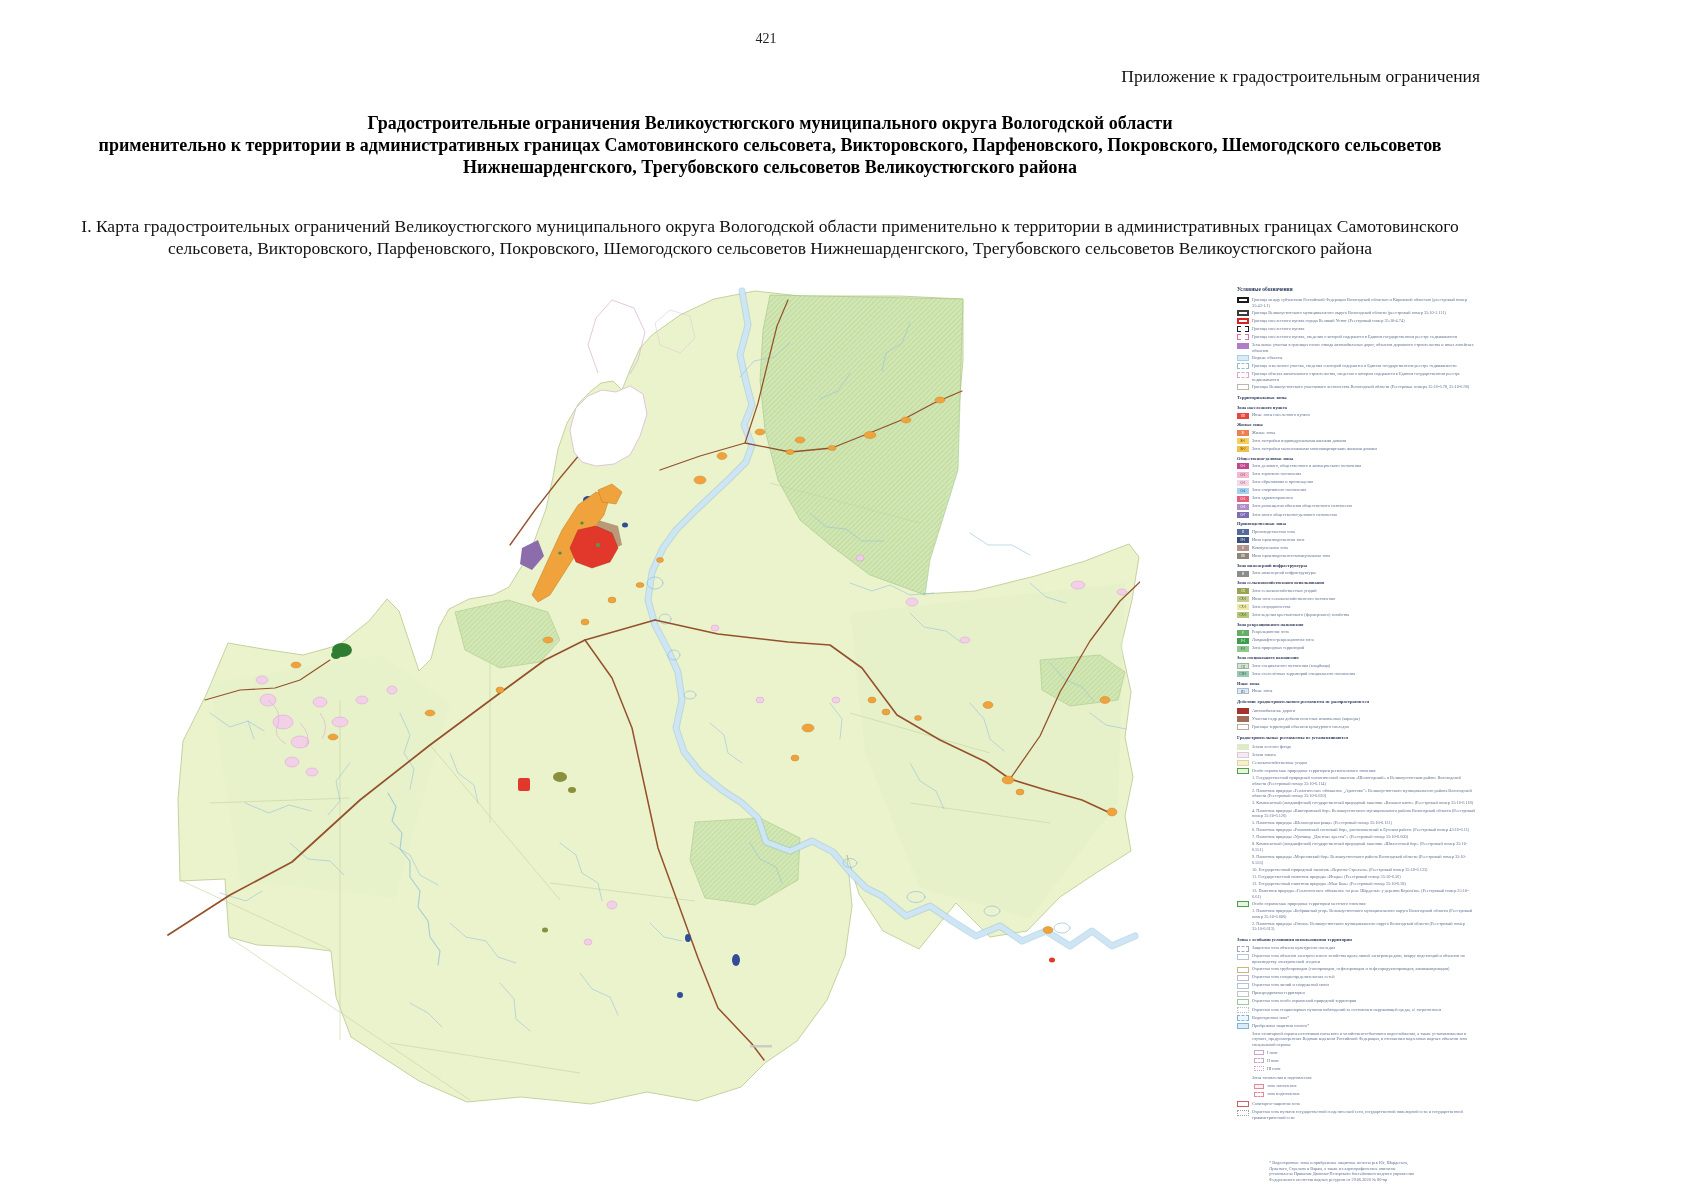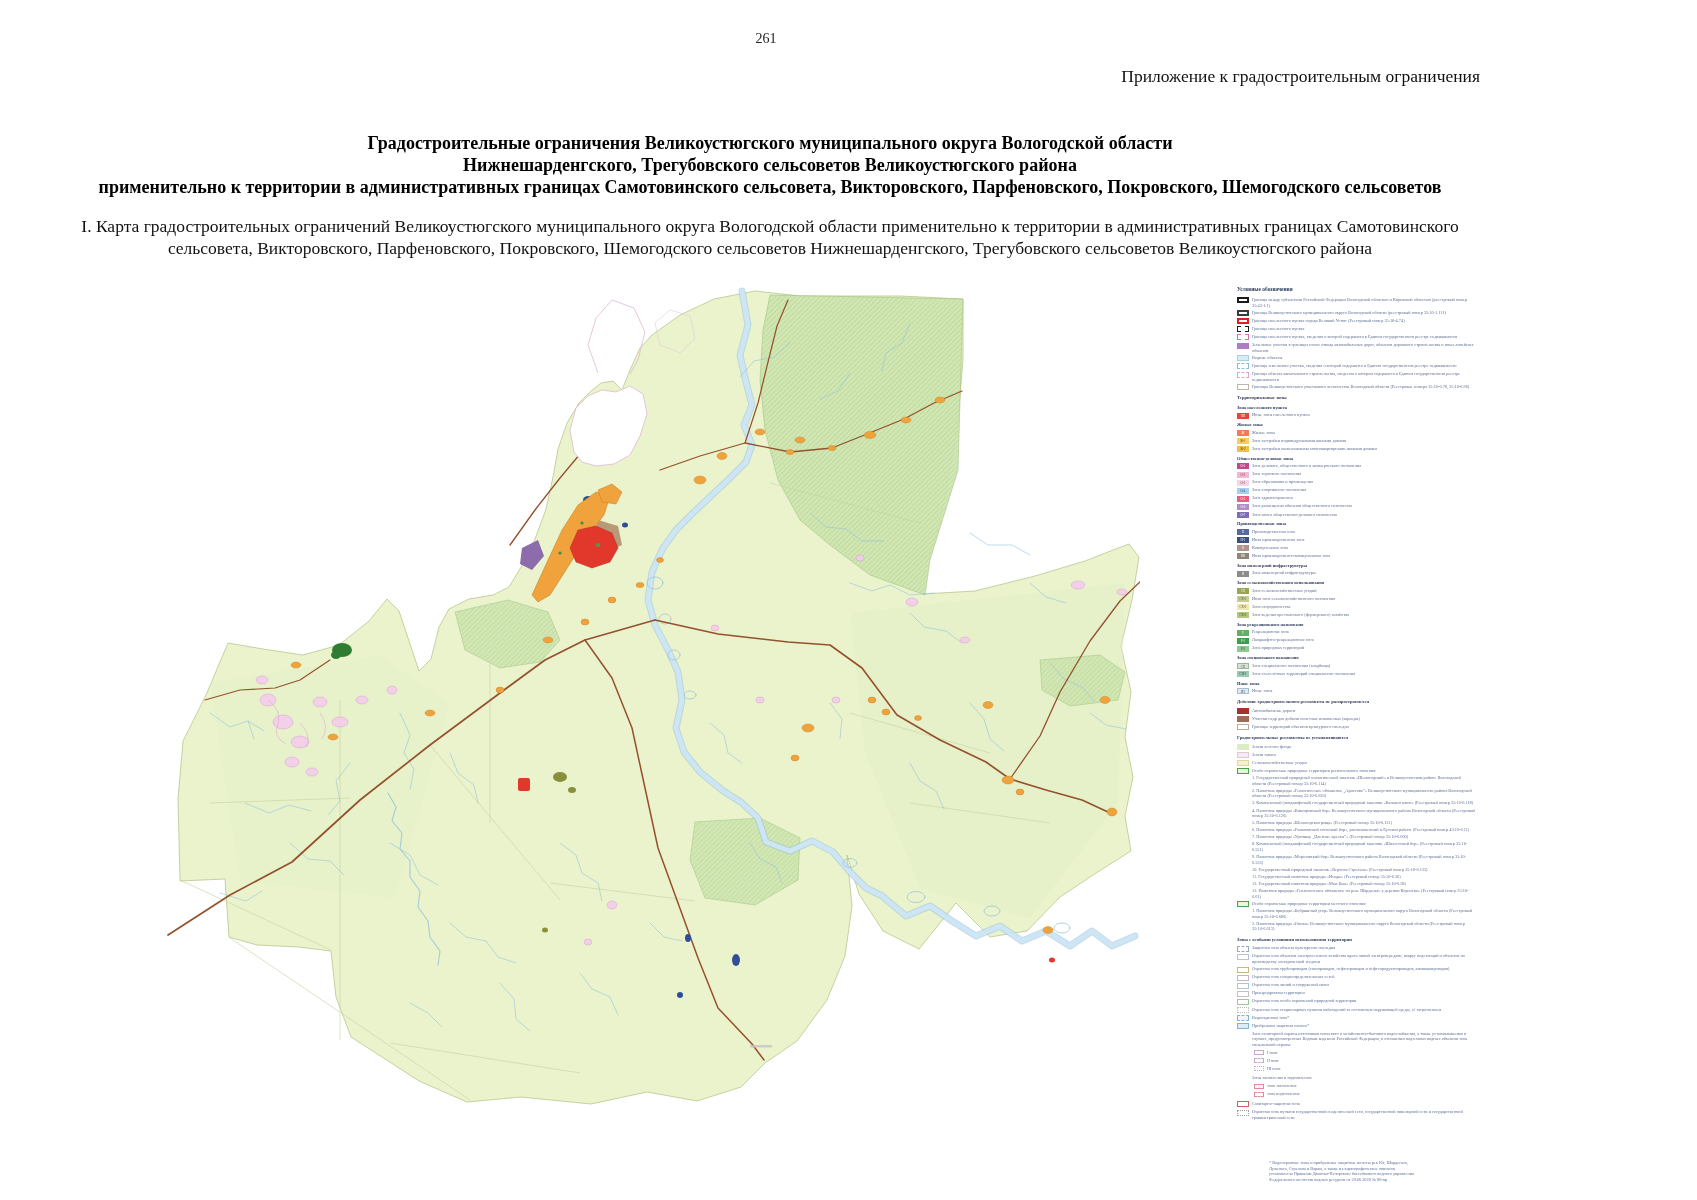--- a/index.html
+++ b/index.html
@@ -1,21 +1,21 @@
 <!DOCTYPE html>
 <html style="--m-land: #ebf3cd; --m-landEdge: #b8c78e; --m-tint: #dff0c6; --m-forest: #cfe5b0; --m-forestLine: #9bc27c; --m-water: #cde5f4; --m-waterDeep: #95c2da; --m-road: #94512b; --m-settlement: #f0a23c; --m-settlementEdge: #bf7d1d; --m-city: #e2382c; --m-pink: #f3cdec; --m-pinkEdge: #d897d0; --m-purple: #8d6cab; --m-navy: #2e4f98; --m-olive: #8a8f3c; --m-darkgreen: #2f7d33; --m-tan: #b08968; --m-cadastral: #c6d4a2; --m-ghost: #d9b0cd;"><head>
 <meta charset="utf-8">
 <style>
   html,body{margin:0;padding:0;}
   body{width:1697px;height:1200px;background:#fff;font-family:"Liberation Serif",serif;color:#1a1a1a;}
   .page{position:relative;width:1697px;height:1200px;overflow:hidden;background:#ffffff;}
 
   .page-number{position:absolute;top:31px;left:700px;width:132px;text-align:center;font-size:14px;color:#222;}
   .appendix-note{position:absolute;top:66px;left:898px;width:582px;text-align:right;font-size:17.5px;color:#111;}
-  .doc-title{position:absolute;top:132px;left:40px;width:1460px;text-align:center;font-weight:bold;font-size:18px;line-height:22px;color:#000;}
+  .doc-title{position:absolute;top:112px;left:40px;width:1460px;text-align:center;font-weight:bold;font-size:18px;line-height:22px;color:#000;}
   .doc-subtitle{position:absolute;top:216px;left:40px;width:1460px;text-align:center;font-size:17.5px;line-height:21.5px;color:#111;}
 
   .map-wrap{position:absolute;left:150px;top:283px;width:990px;height:827px;}
   .map-wrap svg{display:block;width:990px;height:827px;}
 
   .legend{position:absolute;left:1237px;top:286px;width:238px;font-size:4.3px;line-height:1.3;color:#5f7095;}
   .leg-title{font-weight:bold;font-size:5.4px;color:#2e3a5c;margin-bottom:4px;}
   .leg-h1{font-weight:bold;color:#2e3a5c;font-size:4.6px;margin:5px 0 2.5px;}
   .leg-h2{font-weight:bold;color:#2e3a5c;font-size:4.4px;margin:3.5px 0 1.5px;}
   .leg-sec{margin:0;}
@@ -36,27 +36,27 @@
   .leg-lab{flex:1;}
   .leg-para{margin-top:1.5px;}
   .leg-sub{display:flex;gap:3px;margin:2.4px 0 2.4px 2px;align-items:flex-start;}
   .leg-foot{margin-top:40px;padding-left:20px;width:150px;margin-left:12px;}
 </style>
 </head>
 <body>
 
 <div class="page">
 
-  <div class="page-number">261</div>
+  <div class="page-number">421</div>
   <div class="appendix-note">Приложение к градостроительным ограничения</div>
 
   <div class="doc-title">
     <div>Градостроительные ограничения Великоустюгского муниципального округа Вологодской области</div>
+    <div>применительно к территории в административных границах Самотовинского сельсовета, Викторовского, Парфеновского, Покровского, Шемогодского сельсоветов</div>
     <div>Нижнешарденгского, Трегубовского сельсоветов Великоустюгского района</div>
-    <div>применительно к территории в административных границах Самотовинского сельсовета, Викторовского, Парфеновского, Покровского, Шемогодского сельсоветов</div>
   </div>
 
   <div class="doc-subtitle">I. Карта градостроительных ограничений Великоустюгского муниципального округа Вологодской области применительно к территории в административных границах Самотовинского сельсовета, Викторовского, Парфеновского, Покровского, Шемогодского сельсоветов Нижнешарденгского, Трегубовского сельсоветов Великоустюгского района</div>
 
   <div class="map-wrap">
     <svg viewBox="0 0 990 827" xmlns="http://www.w3.org/2000/svg">
       <defs>
         <pattern id="ht" width="3.5" height="3.5" patternUnits="userSpaceOnUse" patternTransform="rotate(45)">
           <rect width="3.5" height="3.5" style="fill:var(--m-forest)"></rect>
           <line x1="0" y1="0" x2="0" y2="3.5" stroke="#abd18d" stroke-width="1"></line>

